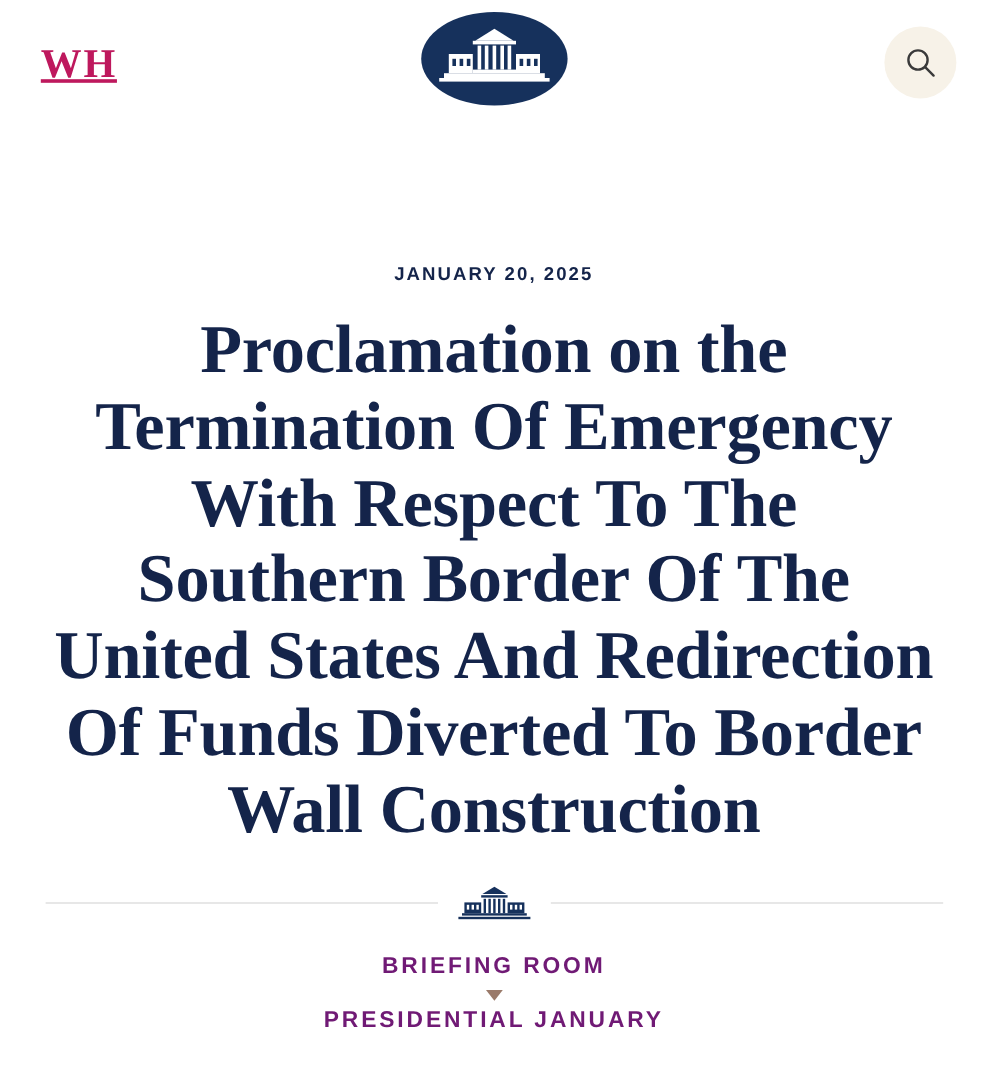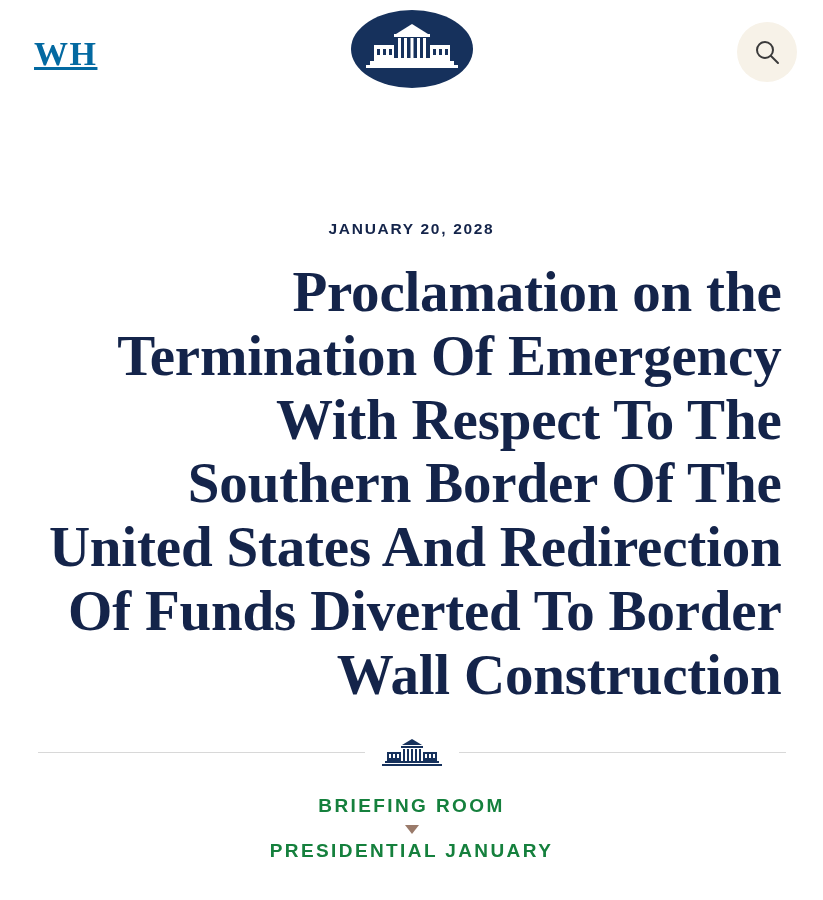--- a/index.html
+++ b/index.html
@@ -29,21 +29,21 @@
     display: flex;
     align-items: center;
     padding: 0 34px;
     box-sizing: border-box;
   }
 
   .brand {
     font-family: "Liberation Serif", serif;
     font-size: 34px;
     letter-spacing: 1.5px;
-    color: #0369a1;
+    color: #be185d;
     display: flex;
     align-items: baseline;
     line-height: 1;
   }
   .brand .wh {
     font-weight: bold;
   }
   .brand .gov {
     font-weight: normal;
   }
@@ -100,21 +100,20 @@
 
   .article-title {
     margin: 22px auto 0;
     max-width: 740px;
     font-family: "Liberation Serif", serif;
     font-weight: bold;
     font-size: 57px;
     line-height: 1.12;
     letter-spacing: -0.2px;
     color: #14244a;
-    text-align: right;
   }
 
   
   .divider {
     margin: 30px auto 0;
     width: 748px;
     display: flex;
     align-items: center;
     justify-content: center;
     gap: 14px;
@@ -136,21 +135,21 @@
   .breadcrumb {
     margin-top: 26px;
     text-align: center;
   }
   .breadcrumb a,
   .breadcrumb .crumb {
     display: block;
     font-size: 19px;
     font-weight: bold;
     letter-spacing: 2.4px;
-    color: #15803d;
+    color: #701a75;
     text-decoration: none;
     font-family: "Liberation Sans", sans-serif;
   }
   .crumb-arrow {
     display: block;
     margin: 8px auto 6px;
     width: 0;
     height: 0;
     border-left: 7px solid transparent;
     border-right: 7px solid transparent;
@@ -204,21 +203,21 @@
         <svg width="26" height="26" viewBox="0 0 26 26" aria-hidden="true">
           <circle cx="11" cy="11" r="8" fill="none" stroke="#3a3a3a" stroke-width="2"></circle>
           <line x1="17" y1="17" x2="24" y2="24" stroke="#3a3a3a" stroke-width="2" stroke-linecap="round"></line>
         </svg>
       </span>
     </button>
   </header>
 
   <main class="article">
 
-    <div class="eyebrow-date">JANUARY 20, 2028</div>
+    <div class="eyebrow-date">JANUARY 20, 2025</div>
 
     <h1 class="article-title">Proclamation on the Termination Of Emergency With Respect To The Southern Border Of The United States And Redirection Of Funds Diverted To Border Wall Construction</h1>
 
     <div class="divider">
       <div class="rule"></div>
       <div class="house-mark">
         <svg width="62" height="32" viewBox="0 0 62 32" aria-hidden="true">
           <polygon points="31,2 41,8 21,8" fill="#16315c"></polygon>
           <rect x="20" y="9" width="22" height="2" fill="#16315c"></rect>
           <g fill="#16315c">

